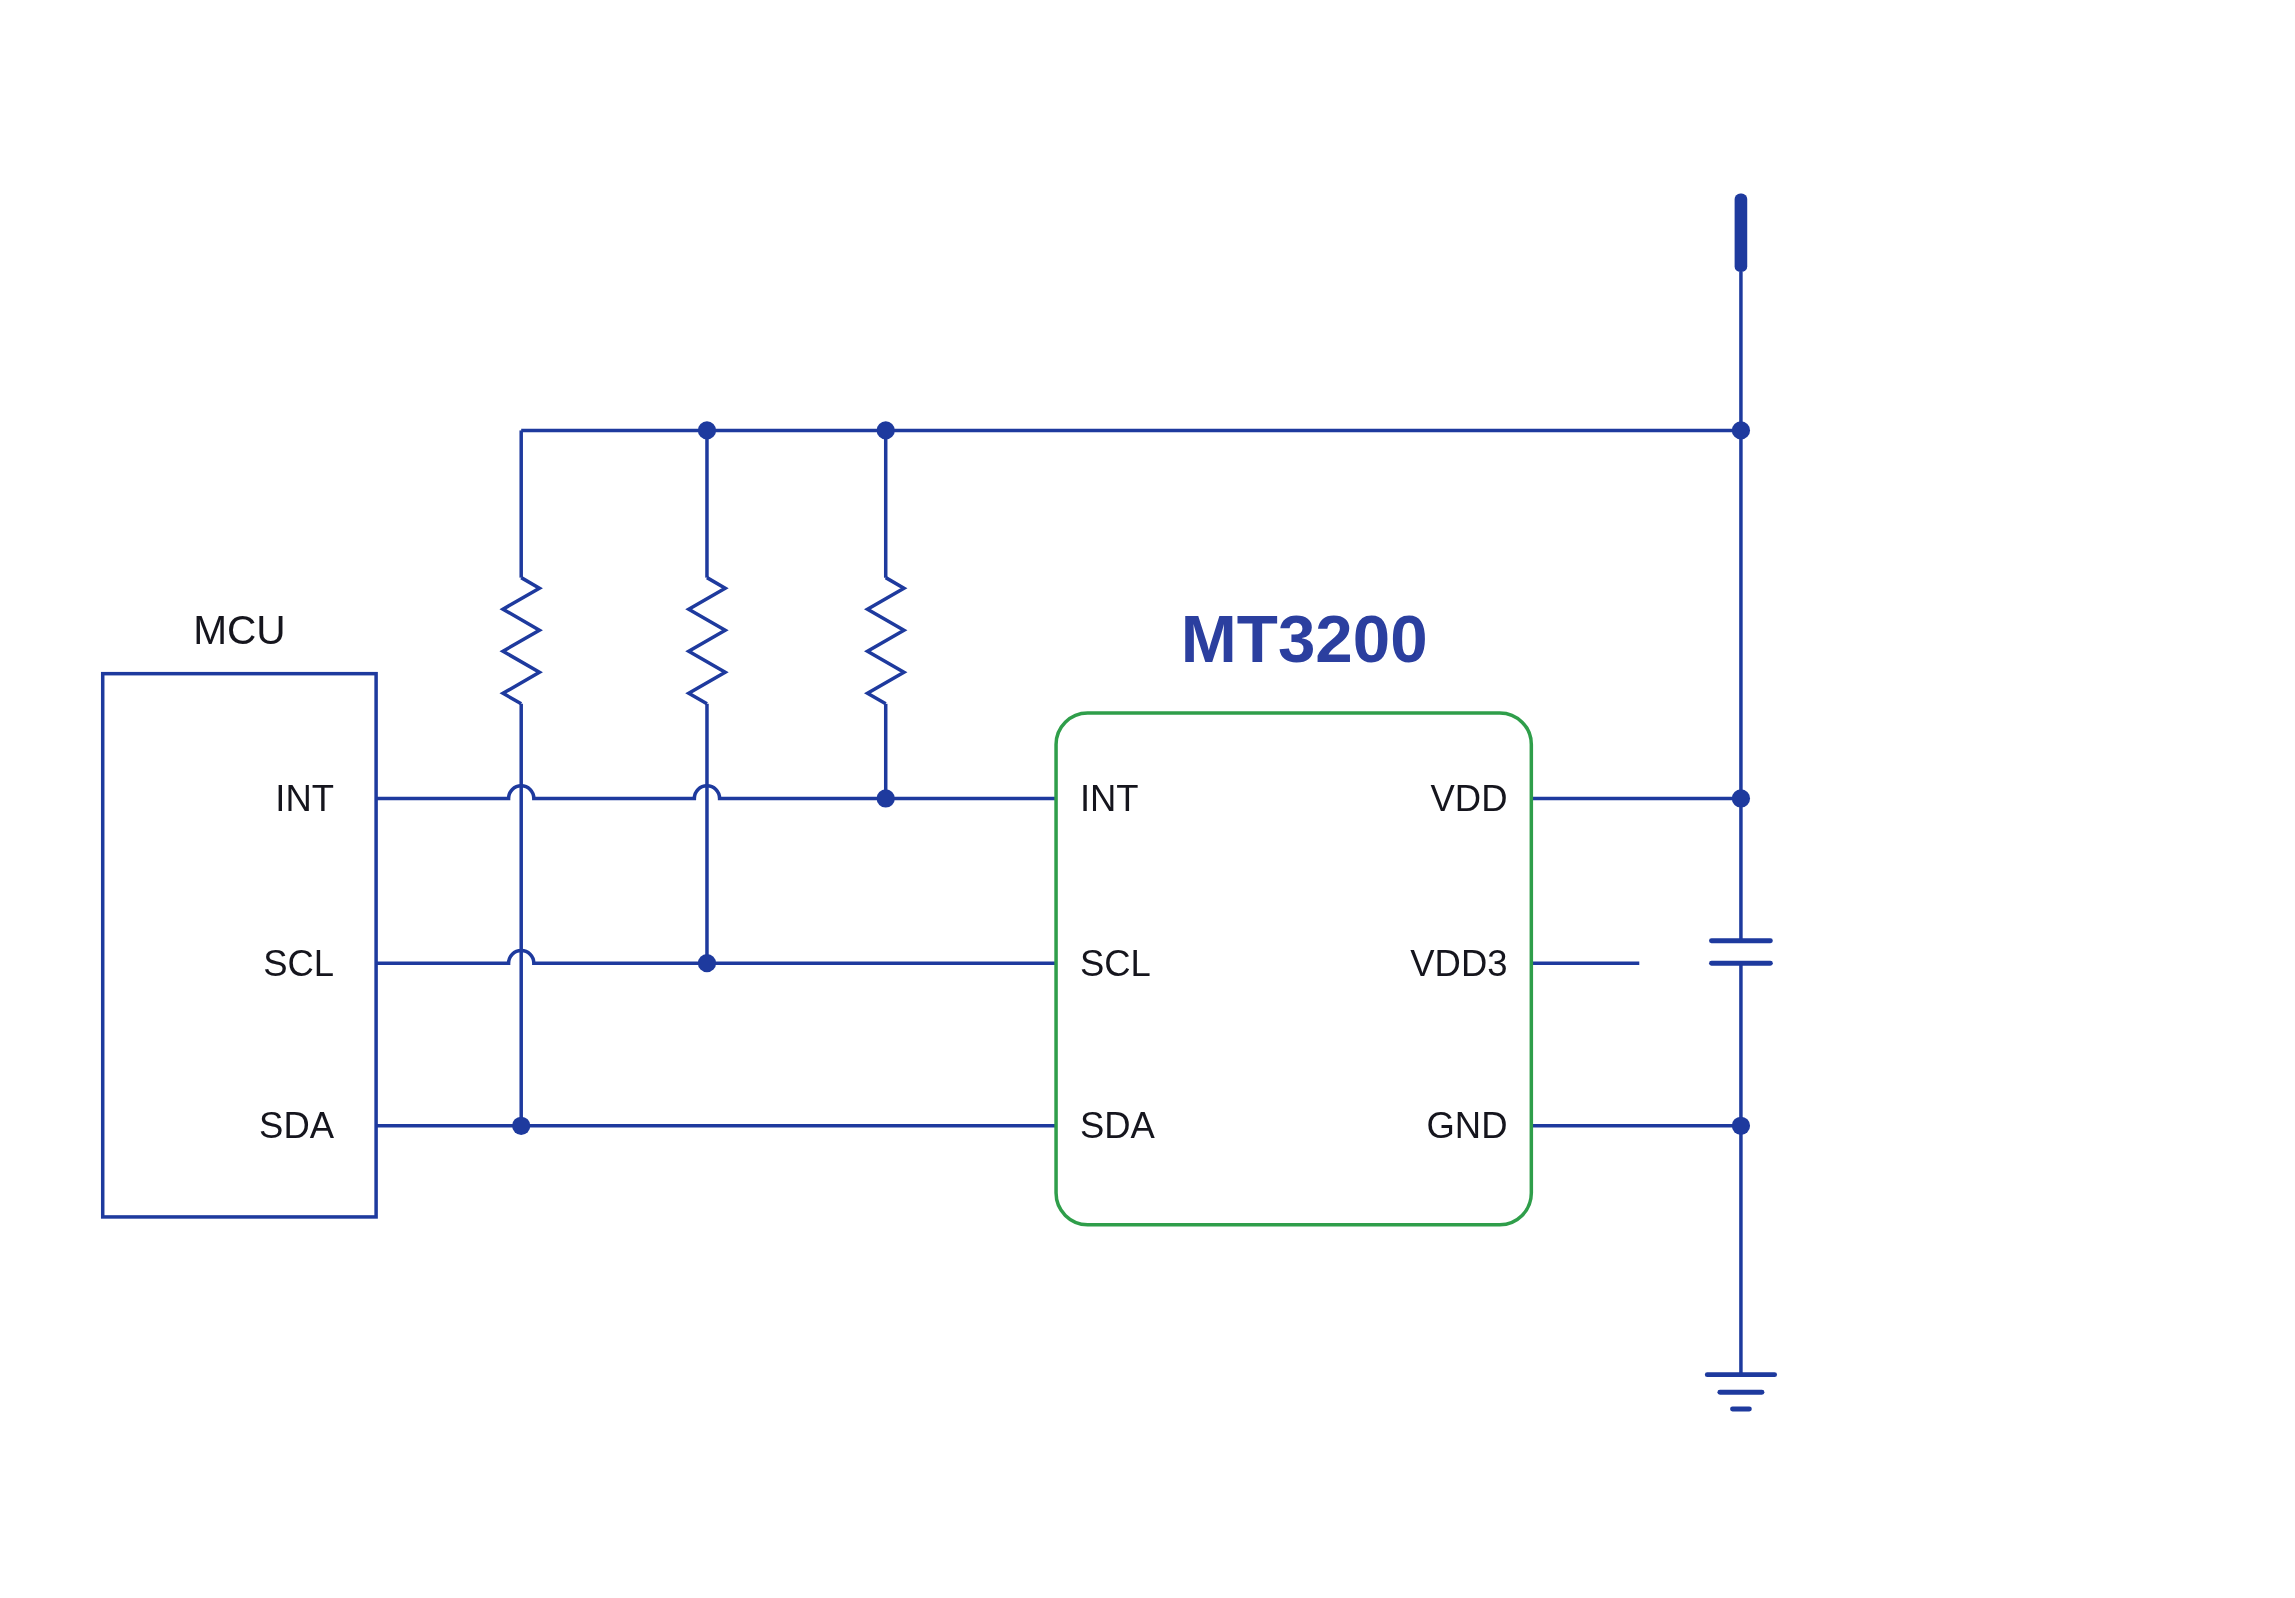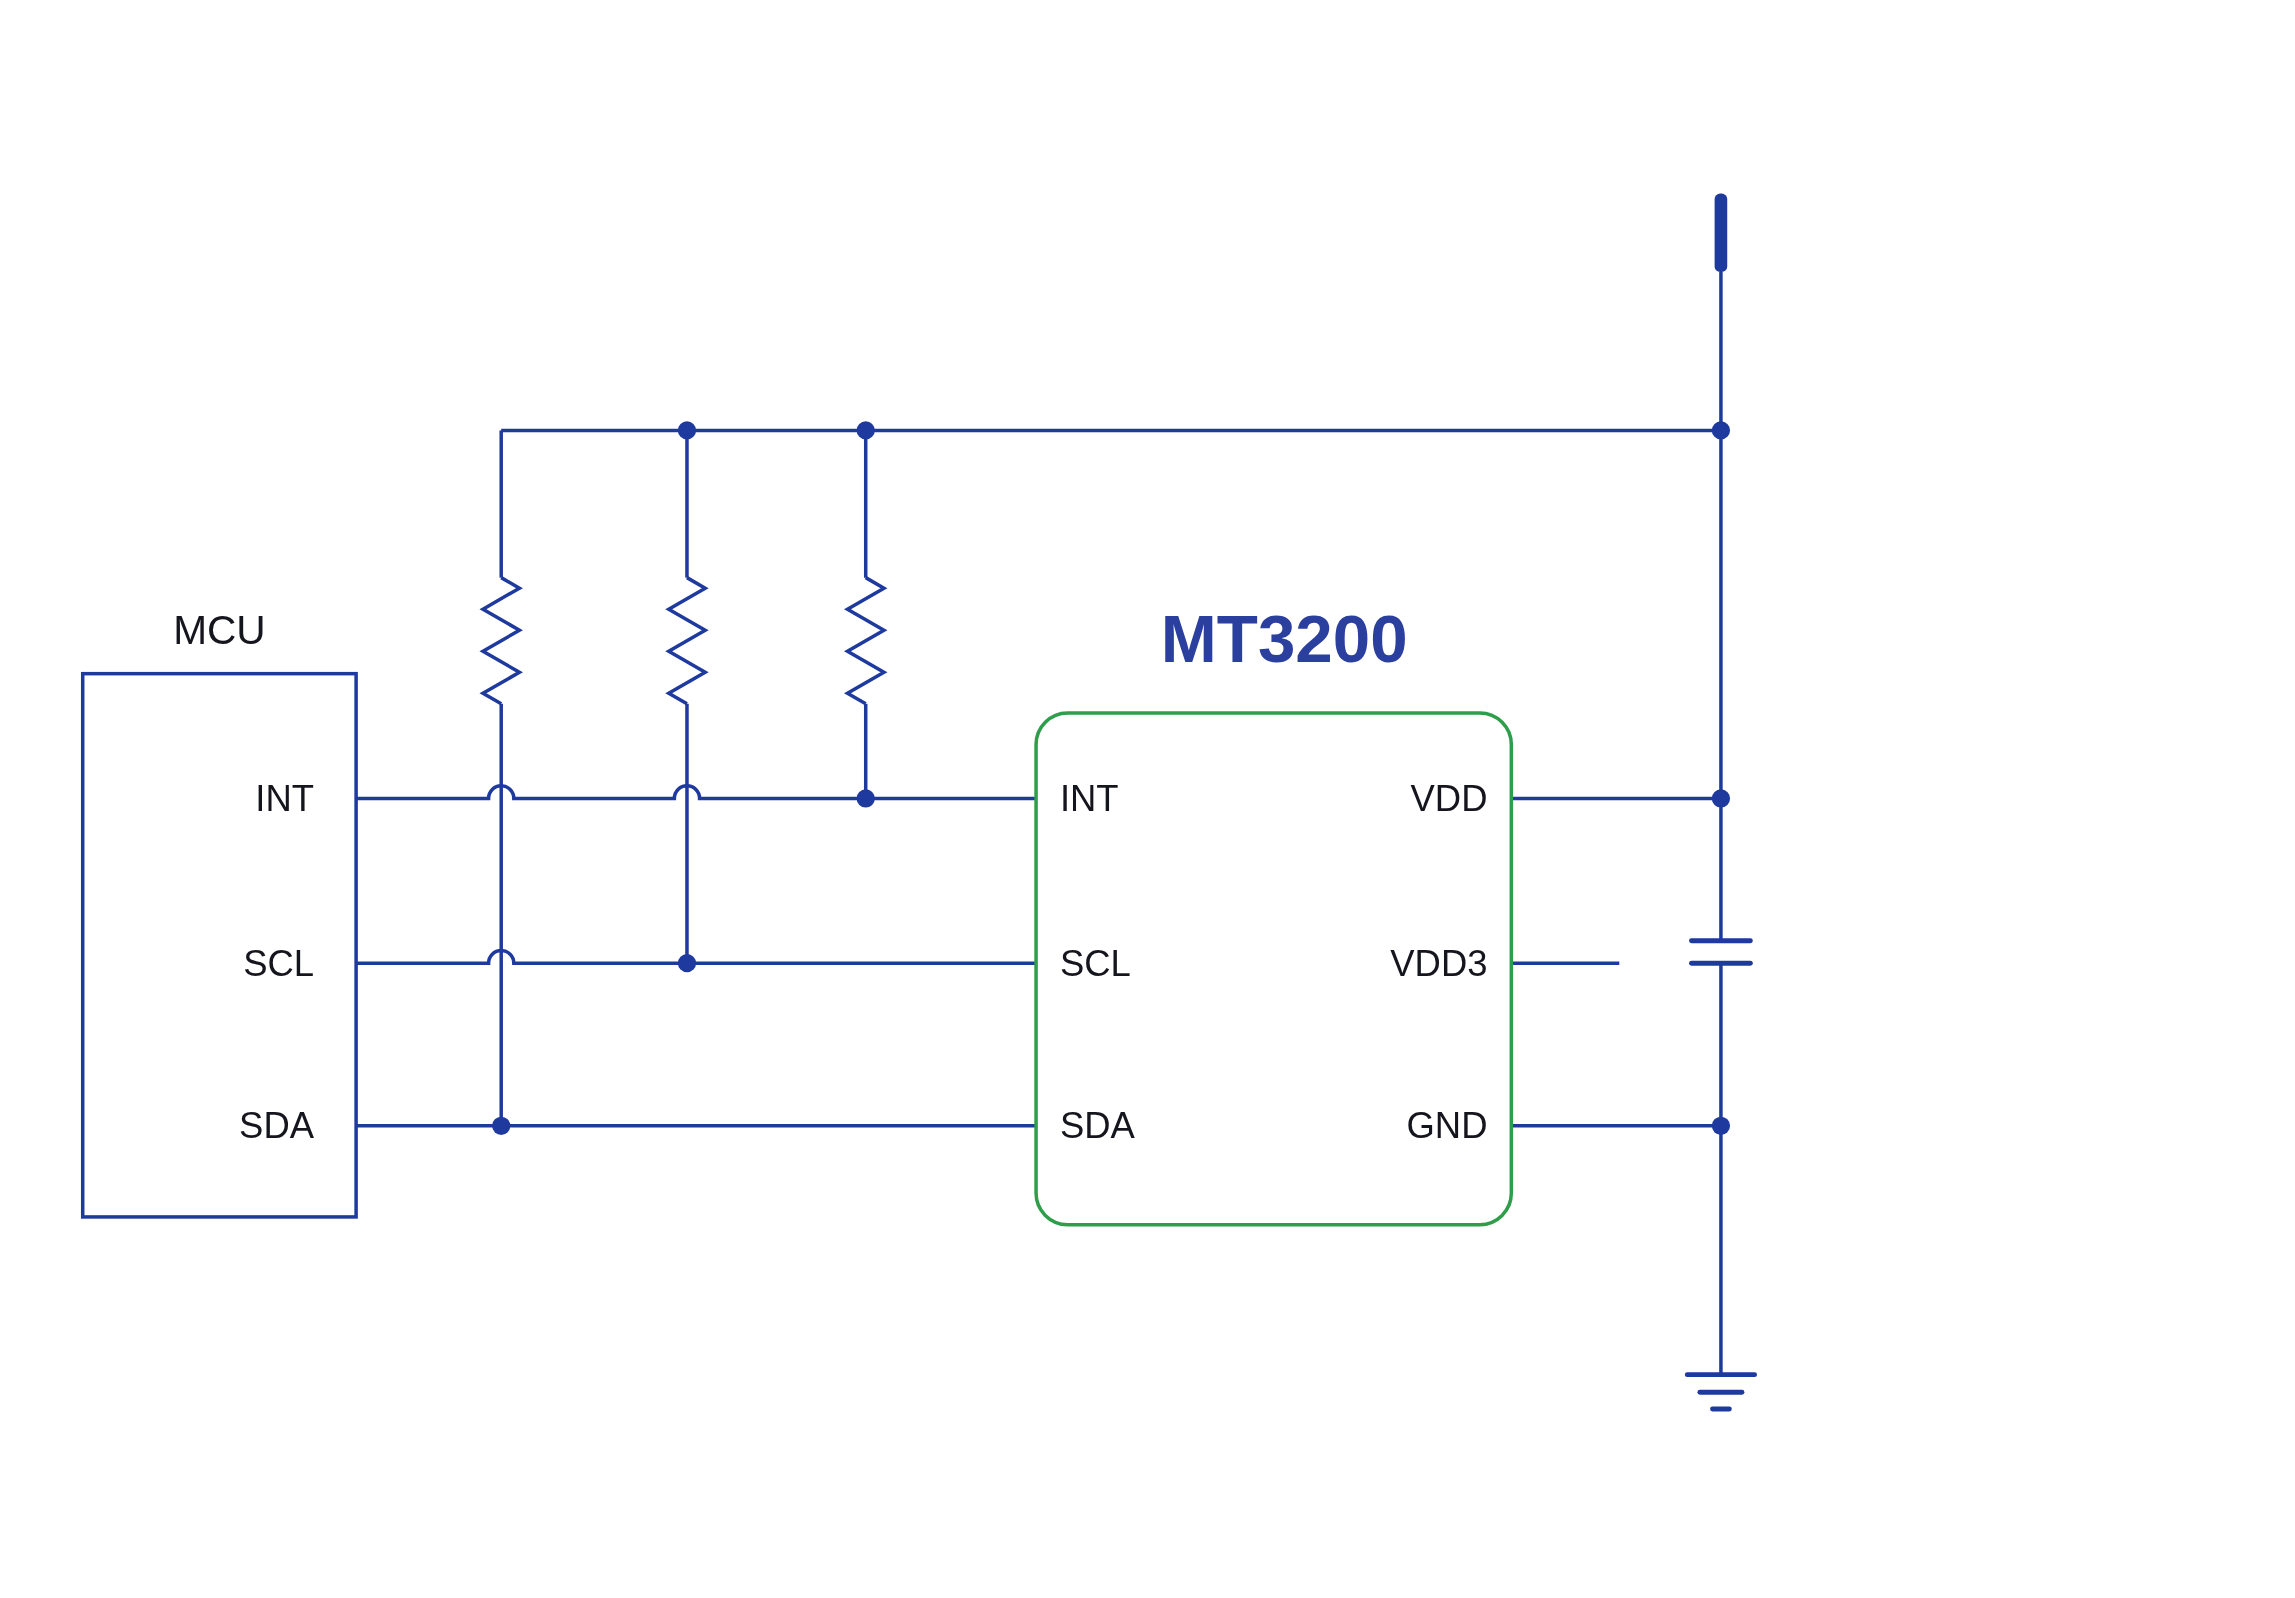--- a/index.html
+++ b/index.html
@@ -7,20 +7,21 @@
     padding: 0;
     background: #ffffff;
   }
   .canvas {
     position: relative;
     width: 1845px;
     height: 1599px;
     background: var(--background, #ffffff);
     font-family: "Liberation Sans", sans-serif;
     overflow: hidden;
+    padding-left: 20px;
   }
   .canvas svg {
     display: block;
     width: 100%;
     height: 100%;
   }
   .wire {
     stroke: var(--wire, #1e3a9e);
     stroke-width: 5;
     fill: none;

